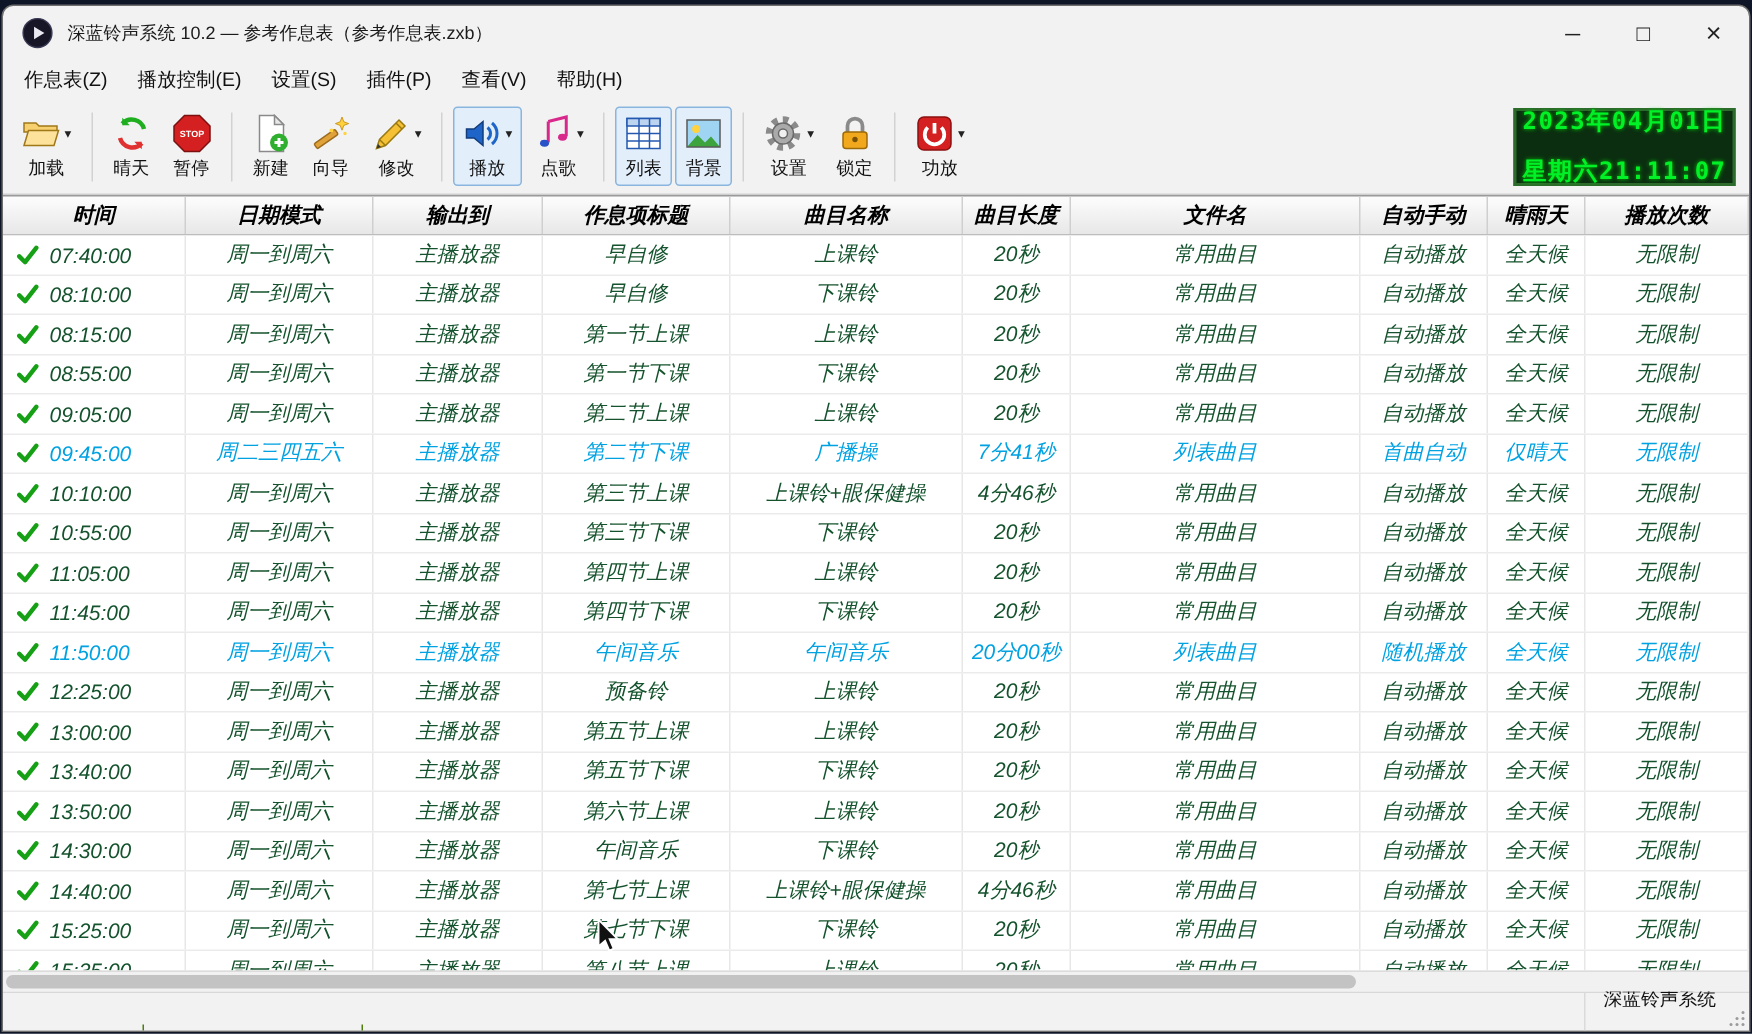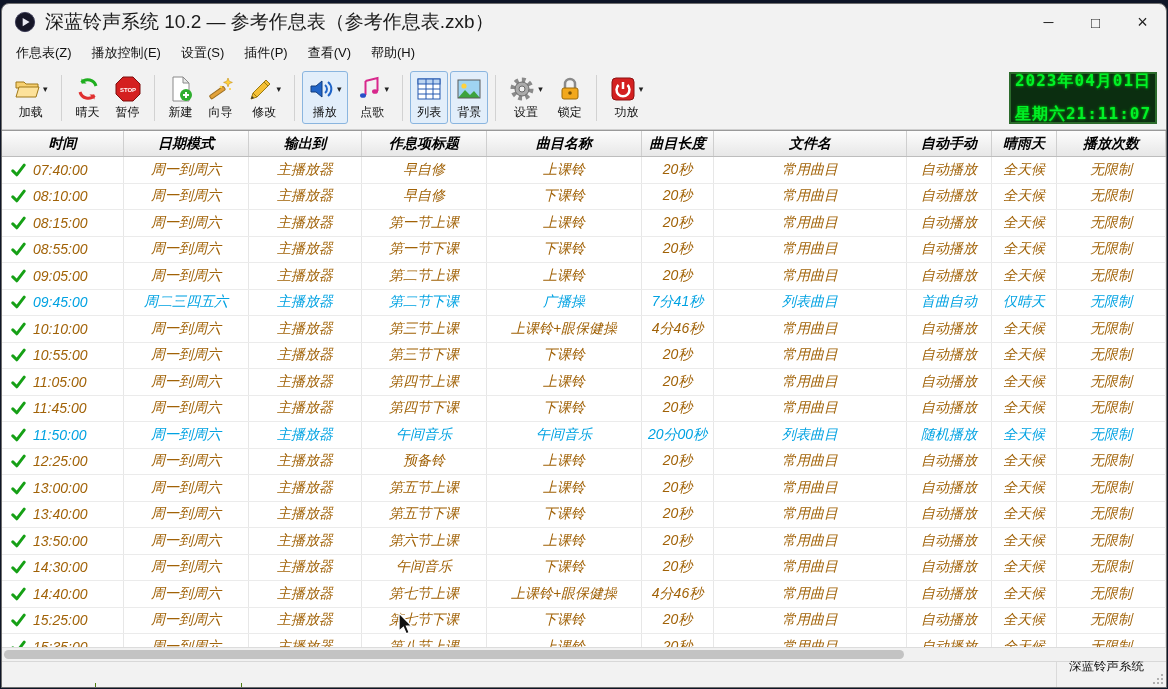--- a/index.html
+++ b/index.html
@@ -4,21 +4,21 @@
 <style>
   * { margin:0; padding:0; box-sizing:border-box; }
   html,body { width:1168px; height:689px; overflow:hidden; background:#0e1526;
               font-family:"Liberation Sans","DejaVu Sans",sans-serif; }
   .window { position:absolute; top:3px; left:1px; width:1166px; height:685px;
             background:#f2f2f2; border:1px solid #6e6e6e; border-radius:8px 8px 0 0;
             overflow:hidden; display:flex; flex-direction:column; }
 
   
   .titlebar { height:36px; display:flex; align-items:center; padding-left:12px; gap:9px; flex:none; }
-  .title-text { font-size:19px; color:#1b1b1b; white-space:nowrap; }
+  .title-text { font-size:12px; color:#1b1b1b; white-space:nowrap; }
   .win-controls { margin-left:auto; display:flex; height:100%; }
   .win-btn { width:47px; height:100%; display:flex; align-items:center; justify-content:center;
              font-size:14px; color:#222; }
   .win-btn.max { font-size:15px; }
   .win-btn.close { font-size:18px; }
 
   
   .menubar { height:26px; display:flex; align-items:center; padding-left:4px; font-size:13px; color:#111; flex:none; }
   .menu-item { padding:4px 10px; white-space:nowrap; }
 
@@ -40,21 +40,21 @@
                text-shadow:0 0 3px #0c0; white-space:nowrap; }
 
   
   .grid-cols { display:grid;
     grid-template-columns:122px 125px 113px 125px 155px 72px 193px 85px 65px minmax(60px,1fr);font-style:italic; }
   .thead { height:27px; background:linear-gradient(#fdfdfd,#e7e7e7);
            border-top:1px solid #9a9a9a; border-bottom:1px solid #bdbdbd; flex:none; }
   .th { font-weight:bold; color:#000; font-size:14px; display:flex; align-items:center;
         justify-content:center; border-right:1px solid #cfcfcf; white-space:nowrap; overflow:hidden; }
   .tbody { flex:1 1 auto; background:#fff; overflow:hidden; }
-  .trow { height:26.5px; border-bottom:1px solid #ebebeb; color:#a16207; }
+  .trow { height:26.5px; border-bottom:1px solid #ebebeb; color:#14532d; }
   .trow.hl { color:#00a2e2; }
   .tcell { display:flex; align-items:center; justify-content:center; font-size:14px;
            border-right:1px solid #e7e7e7; overflow:hidden; white-space:nowrap; }
   .tcell.time { justify-content:flex-start; padding-left:9px; gap:7px; }
 
   
   .hscroll { height:14px; background:#f1f1f1; border-top:1px solid #dcdcdc; position:relative; flex:none; }
   .hthumb { position:absolute; left:2px; top:2px; height:9px; width:900px; background:#c3c3c3; border-radius:5px; }
 
   

